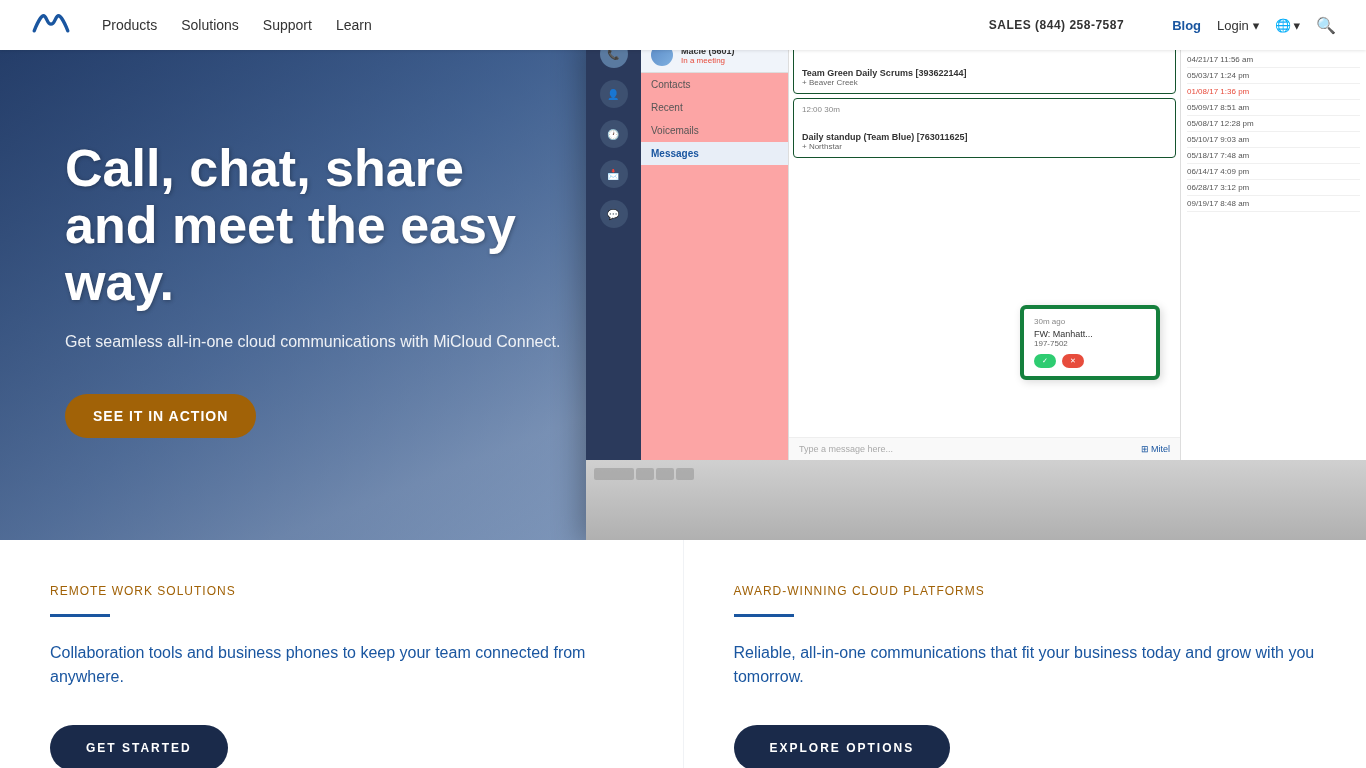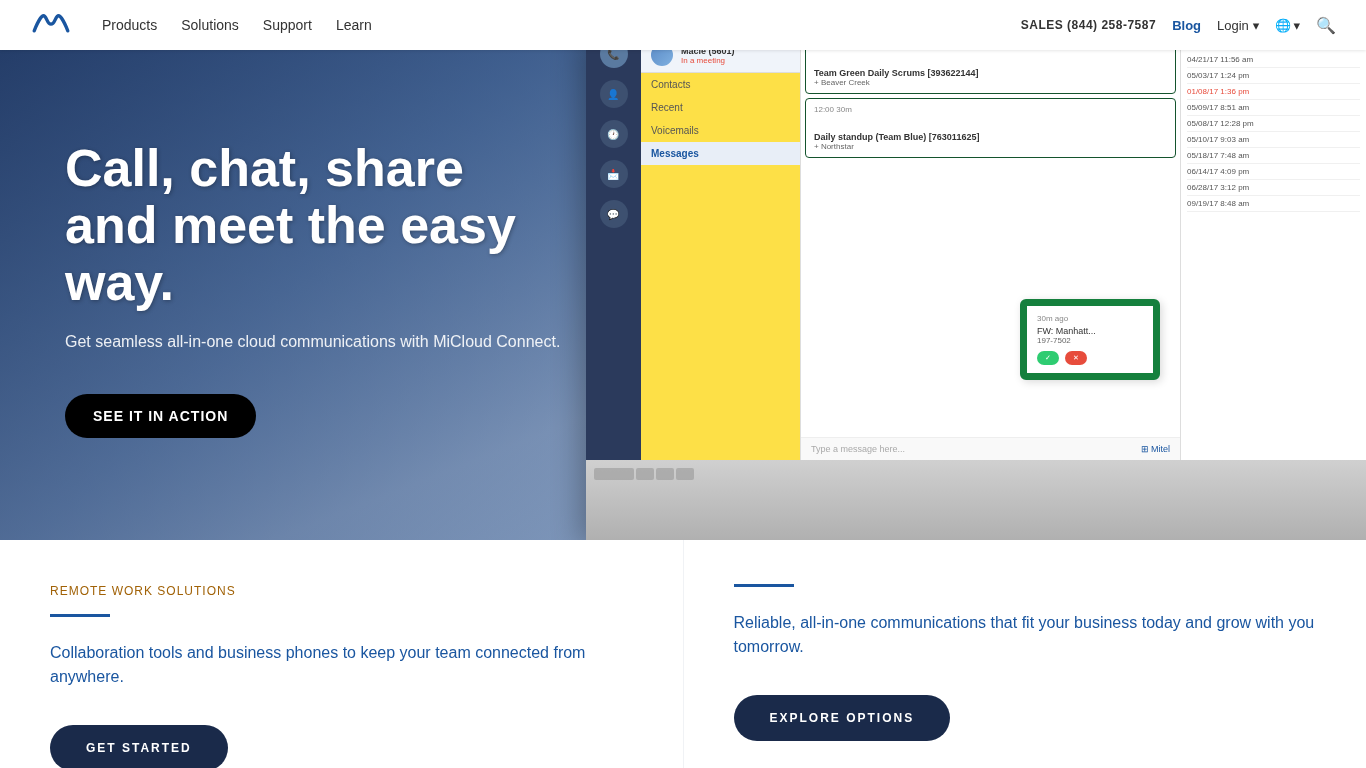--- a/index.html
+++ b/index.html
@@ -51,20 +51,21 @@
       font-size: 12px;
       color: #333;
       font-weight: 600;
       letter-spacing: 0.5px;
     }
     .blog-link {
       font-size: 13px;
       color: #1a56a0;
       text-decoration: none;
       font-weight: 600;
+      margin-left: 32px;
     }
     .login-btn {
       display: flex;
       align-items: center;
       gap: 4px;
       font-size: 13px;
       color: #333;
       cursor: pointer;
       background: none;
       border: none;
@@ -145,22 +146,22 @@
       display: flex;
       align-items: center;
       justify-content: center;
       font-size: 10px;
       color: #aac;
     }
     .app-sidebar-icon.active {
       background: #5a7aa0;
     }
     .app-panel {
-      width: 160px;
-      background: #fde047;
+      width: 148px;
+      background: #fca5a5;
       border-right: 1px solid #ddd;
       padding: 8px 0;
     }
     .app-panel-item {
       padding: 6px 10px;
       font-size: 10px;
       color: #555;
       cursor: pointer;
     }
     .app-panel-item.active {
@@ -259,21 +260,21 @@
       margin-bottom: 18px;
       text-shadow: 1px 1px 4px rgba(0,0,0,0.3);
     }
     .hero-subtitle {
       font-size: 16px;
       line-height: 1.5;
       color: rgba(255,255,255,0.9);
       margin-bottom: 30px;
     }
     .see-it-btn {
-      background: #000000;
+      background: #a16207;
       color: #fff;
       border: none;
       border-radius: 25px;
       padding: 14px 28px;
       font-size: 14px;
       font-weight: 700;
       letter-spacing: 1px;
       cursor: pointer;
       text-transform: uppercase;
       margin-top: 10px;
@@ -398,21 +399,21 @@
             <div class="meeting-item-title">Team Green Daily Scrums [393622144]</div>
             <div class="meeting-item-sub">+ Beaver Creek</div>
           </div>
           <div class="meeting-item">
             <div class="meeting-item-time">12:00 30m</div>
             <div class="meeting-item-title">Daily standup (Team Blue) [763011625]</div>
             <div class="meeting-item-sub">+ Northstar</div>
           </div>
         </div>
 
-        <div style="position:absolute;bottom:80px;right:20px;background:#fff;border:7px solid #15803d;border-radius:6px;padding:8px 10px;width:140px;box-shadow:2px 2px 8px rgba(0,0,0,0.15);">
+        <div style="position:absolute;bottom:80px;right:20px;background:#fff;border:4px solid #15803d;border-radius:6px;padding:8px 10px;width:140px;box-shadow:2px 2px 8px rgba(0,0,0,0.15);">
           <div style="font-size:8px;color:#888;margin-bottom:3px;">30m ago</div>
           <div style="font-size:9px;font-weight:400;color:#333;">FW: Manhatt...</div>
           <div style="font-size:8px;color:#666;">197-7502</div>
           <div style="display:flex;gap:6px;margin-top:6px;">
             <div style="background:#2ecc71;color:#fff;font-size:7px;padding:3px 8px;border-radius:10px;">✓</div>
             <div style="background:#e74c3c;color:#fff;font-size:7px;padding:3px 8px;border-radius:10px;">✕</div>
           </div>
         </div>
 
         <div style="position:absolute;bottom:0;left:0;right:0;background:#f9f9f9;border-top:1px solid #eee;padding:6px 10px;font-size:9px;color:#aaa;">
@@ -481,17 +482,18 @@
 <section class="cards-section">
 
   <div class="card">
     <h2 class="card-title">REMOTE WORK SOLUTIONS</h2>
     <div class="card-divider"></div>
     <p class="card-text">Collaboration tools and business phones to keep your team connected from anywhere.</p>
     <button class="card-btn">GET STARTED</button>
   </div>
 
   <div class="card">
+    <h2 class="card-title">AWARD-WINNING CLOUD PLATFORMS</h2>
     <div class="card-divider"></div>
     <p class="card-text">Reliable, all-in-one communications that fit your business today and grow with you tomorrow.</p>
     <button class="card-btn">EXPLORE OPTIONS</button>
   </div>
 </section>
 
 </body></html>

